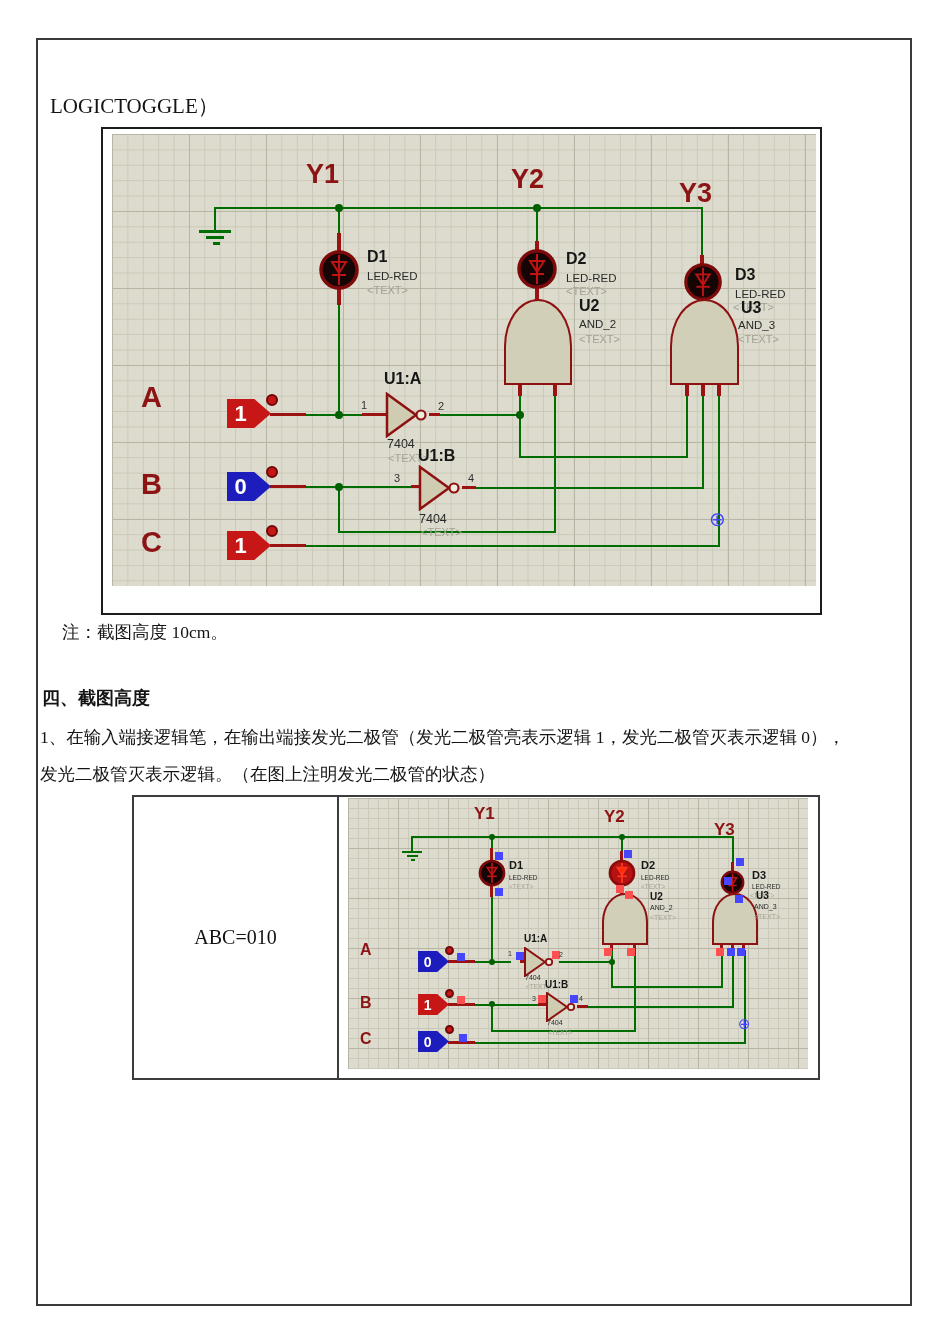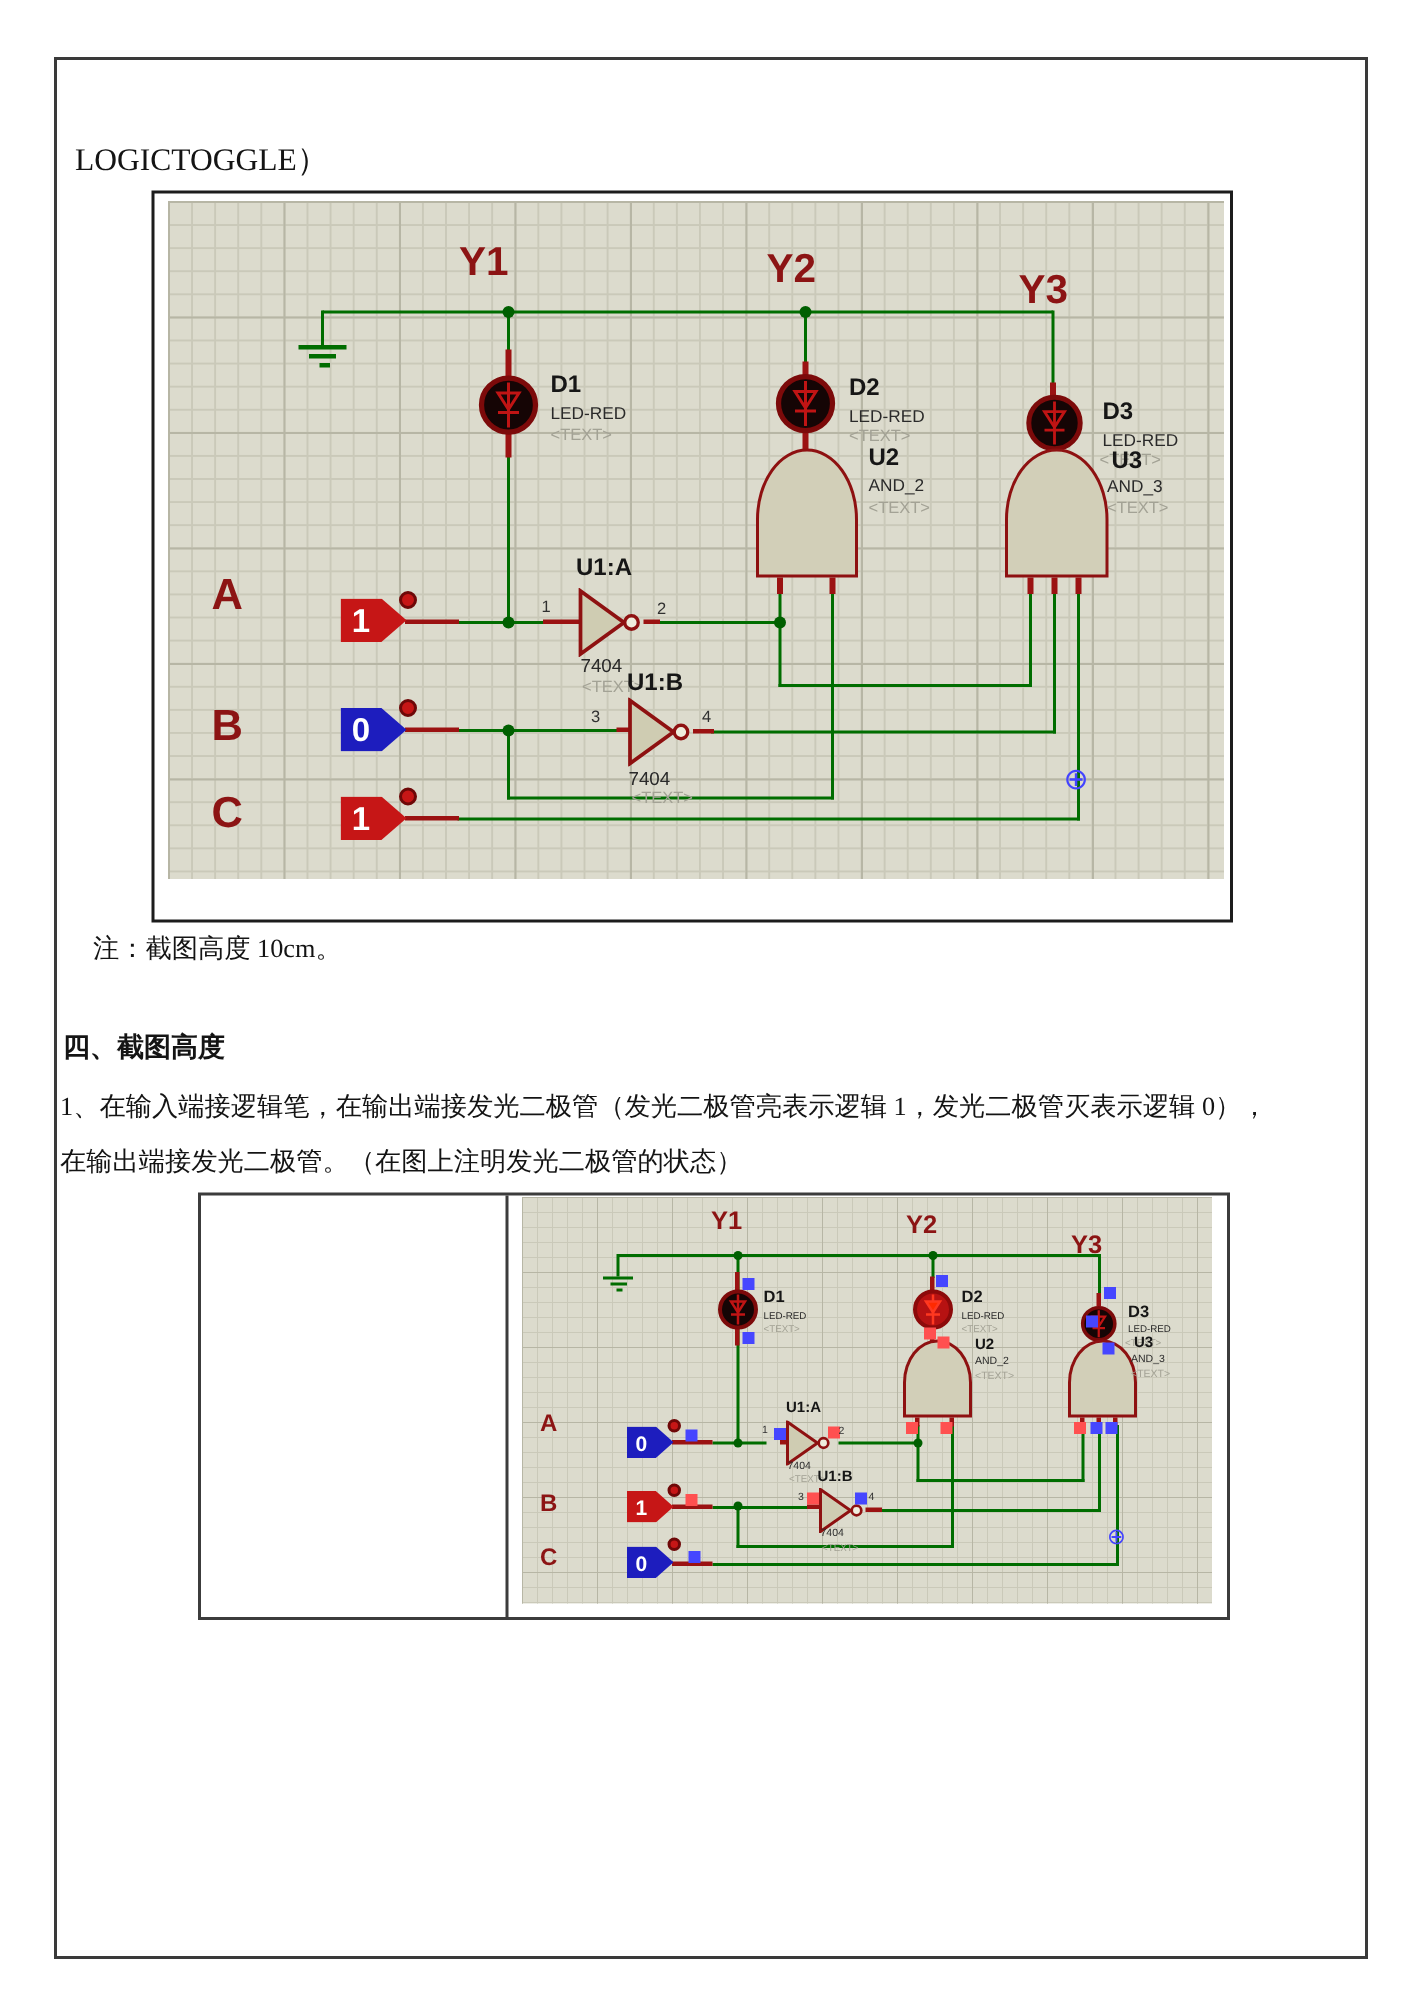--- a/index.html
+++ b/index.html
@@ -185,24 +185,27 @@
   <div class="abs pin" style="left:335px;top:271px;font-size:11px;">2</div>
   <div class="abs pin" style="left:291px;top:343px;font-size:11px;">3</div>
   <div class="abs pin" style="left:365px;top:343px;font-size:11px;">4</div>
 
   <div class="abs crossh" style="left:606px;top:380px;font-size:20px;"></div>
 </div>
 
 <div class="abs doc-text" style="left:62px;top:620px;font-size:17.5px;">注：截图高度 10cm。</div>
 <div class="abs doc-text" style="left:42px;top:686px;font-size:18px;font-weight:bold;">四、截图高度</div>
 <div class="abs doc-text" style="left:40px;top:725px;font-size:17.5px;">1、在输入端接逻辑笔，在输出端接发光二极管（发光二极管亮表示逻辑 1，发光二极管灭表示逻辑 0），</div>
-<div class="abs doc-text" style="left:40px;top:762px;font-size:17.5px;">在输出端接发光二极管。（在图上注明发光二极管的状态）</div>
+<div class="abs doc-text" style="left:40px;top:762px;font-size:17.5px;">发光二极管灭表示逻辑。（在图上注明发光二极管的状态）</div>
 
 <div class="abs rtable" style="left:132px;top:795px;width:684px;height:281px;">
   <div class="vdiv"></div>
+  <div class="lcell">
+      <span>ABC=010</span>
+    </div>
 </div>
 
 <div class="abs grid2" style="left:348px;top:798px;width:460px;height:271px;">
 
   <div class="abs w" style="left:64px;top:38px;width:322px;height:2px;"></div>
   <div class="abs w" style="left:63px;top:38px;width:2px;height:15px;"></div>
   <div class="abs w" style="left:143px;top:38px;width:2px;height:127px;"></div>
   <div class="abs w" style="left:273px;top:38px;width:2px;height:16px;"></div>
   <div class="abs w" style="left:384px;top:38px;width:2px;height:27px;"></div>
   <div class="abs w" style="left:127px;top:163px;width:36px;height:2px;"></div>

